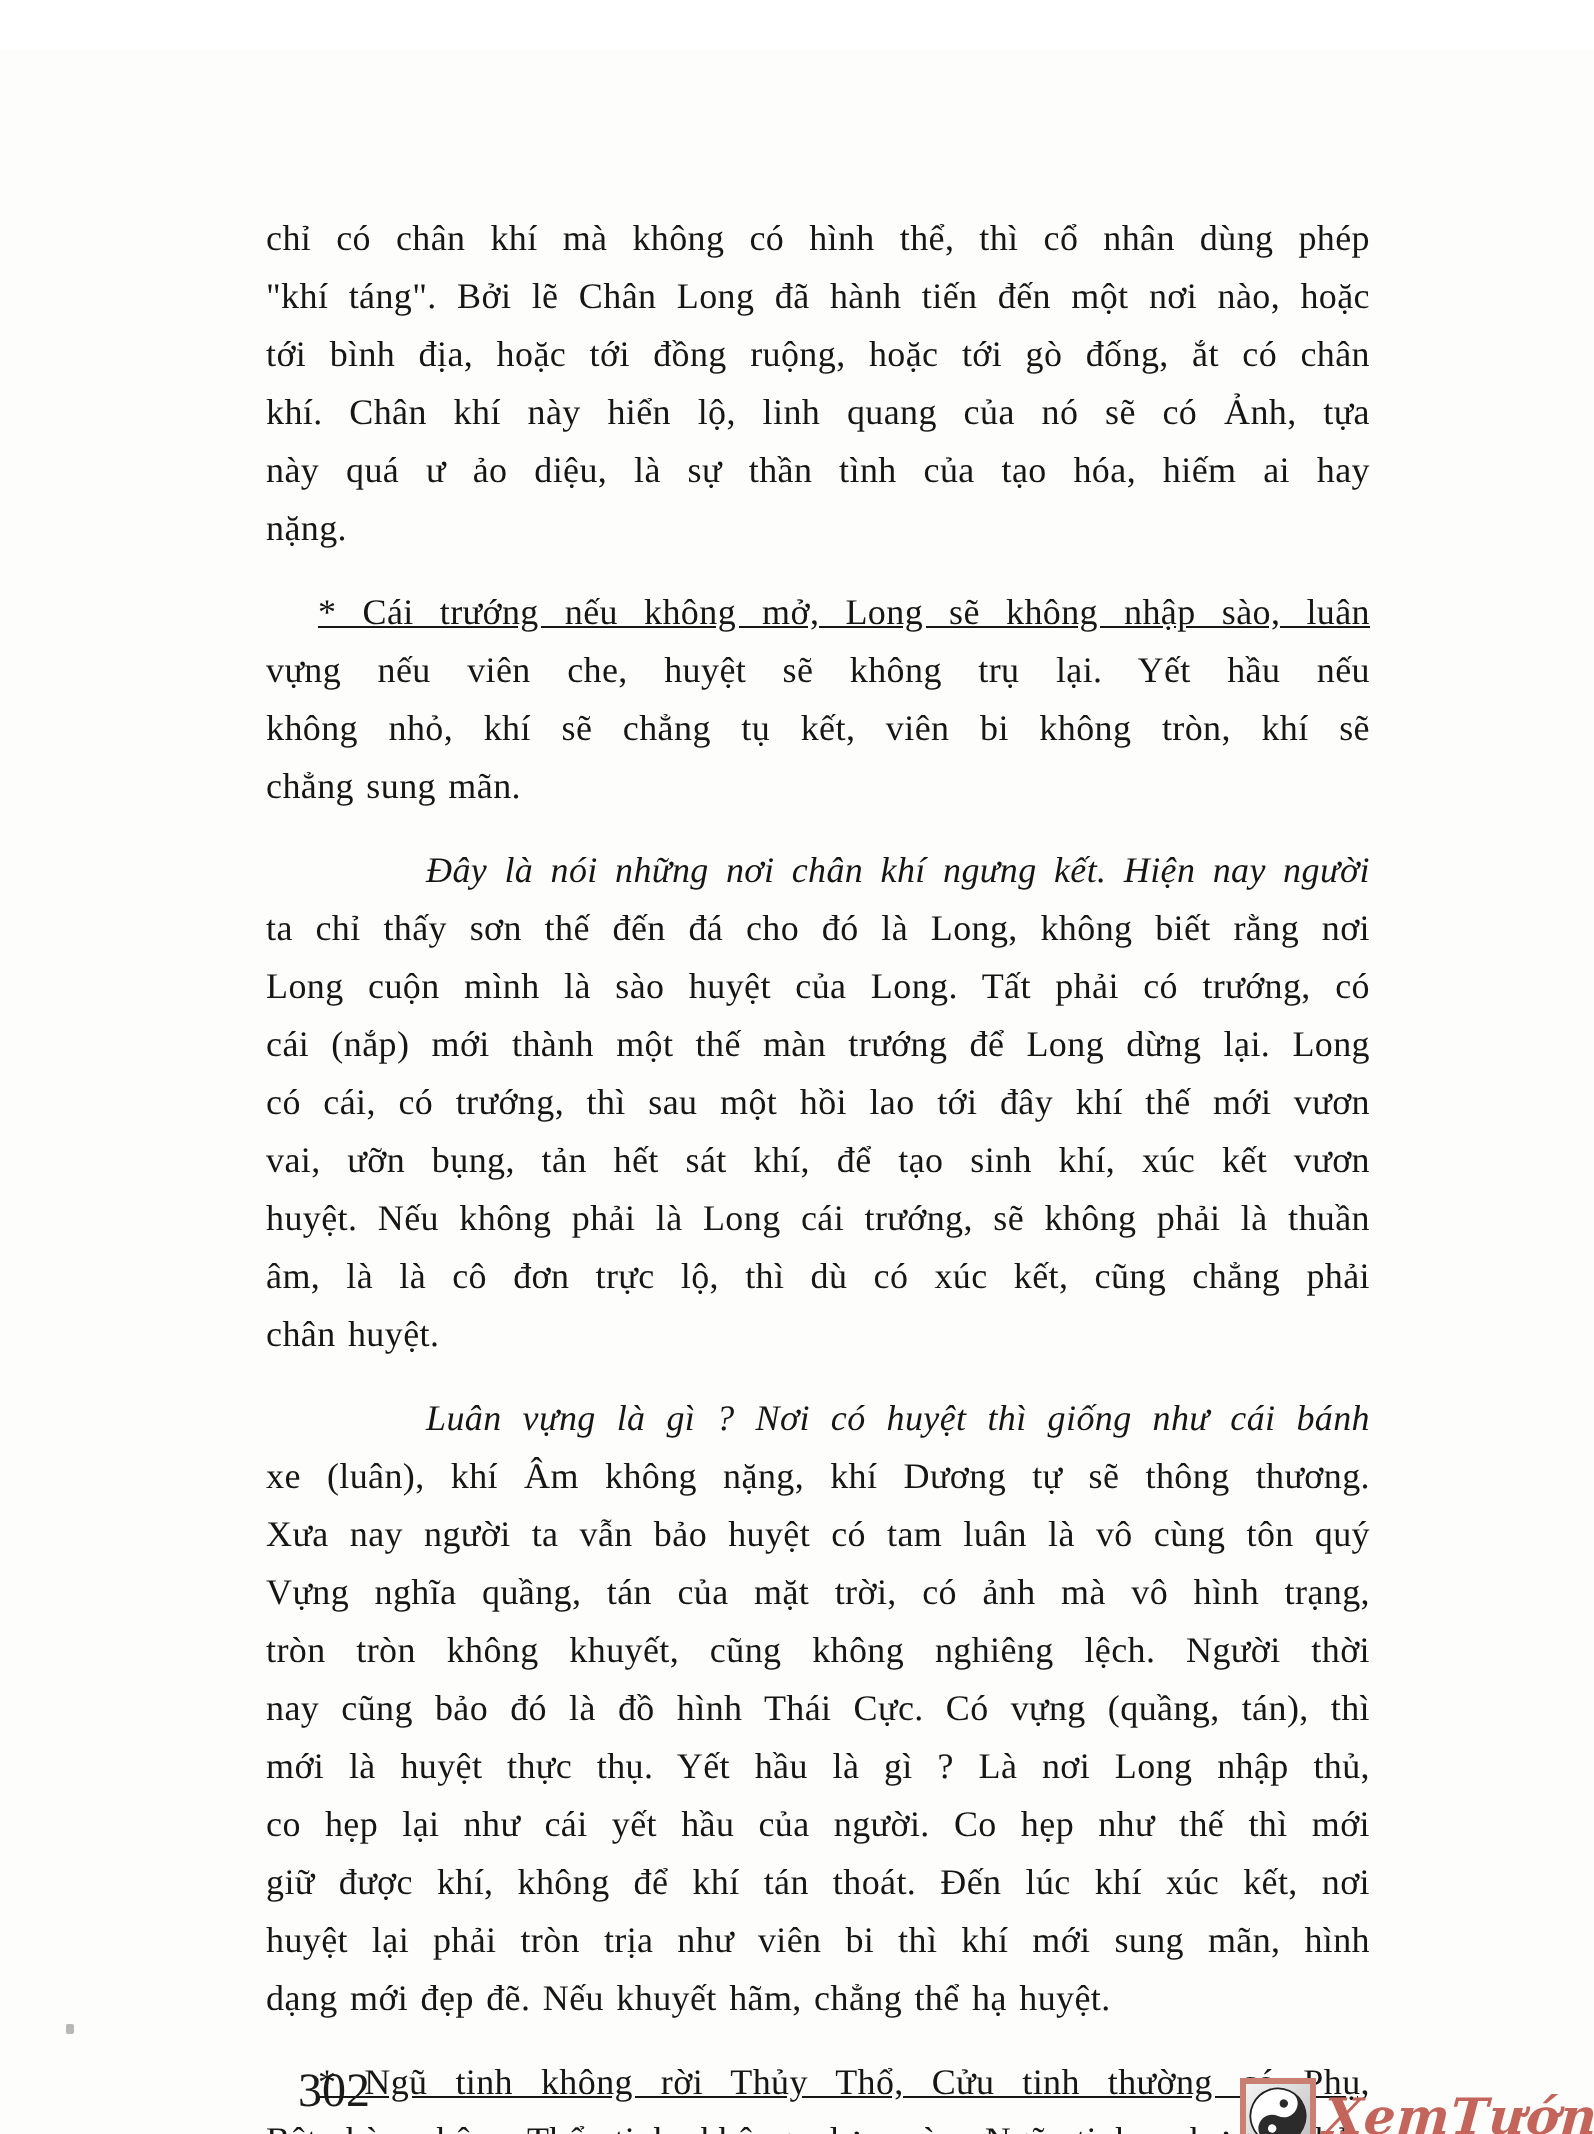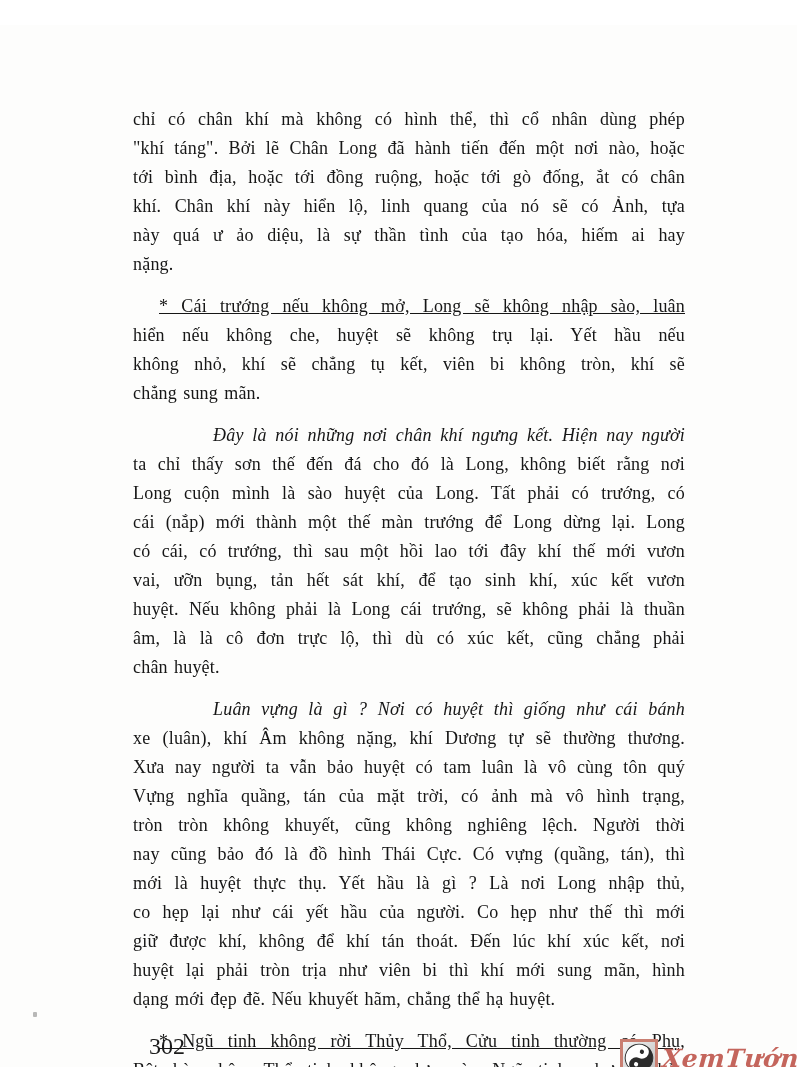--- a/index.html
+++ b/index.html
@@ -94,38 +94,38 @@
       <div class="para">
         <div class="line">chỉ có chân khí mà không có hình thể, thì cổ nhân dùng phép</div>
         <div class="line">"khí táng". Bởi lẽ Chân Long đã hành tiến đến một nơi nào, hoặc</div>
         <div class="line">tới bình địa, hoặc tới đồng ruộng, hoặc tới gò đống, ắt có chân</div>
         <div class="line">khí. Chân khí này hiển lộ, linh quang của nó sẽ có Ảnh, tựa</div>
         <div class="line">này quá ư ảo diệu, là sự thần tình của tạo hóa, hiếm ai hay</div>
         <div class="line final">nặng.</div>
       </div>
       <div class="para">
         <div class="line indent-small">* Cái trướng nếu không mở, Long sẽ không nhập sào, luân</div>
-        <div class="line">hiển nếu không che, huyệt sẽ không trụ lại. Yết hầu nếu</div>
+        <div class="line">vựng nếu viên che, huyệt sẽ không trụ lại. Yết hầu nếu</div>
         <div class="line">không nhỏ, khí sẽ chẳng tụ kết, viên bi không tròn, khí sẽ</div>
         <div class="line final">chẳng sung mãn.</div>
       </div>
       <div class="para">
         <div class="line indent-large">Đây là nói những nơi chân khí ngưng kết. Hiện nay người</div>
         <div class="line">ta chỉ thấy sơn thế đến đá cho đó là Long, không biết rằng nơi</div>
         <div class="line">Long cuộn mình là sào huyệt của Long. Tất phải có trướng, có</div>
         <div class="line">cái (nắp) mới thành một thế màn trướng để Long dừng lại. Long</div>
         <div class="line">có cái, có trướng, thì sau một hồi lao tới đây khí thế mới vươn</div>
         <div class="line">vai, ưỡn bụng, tản hết sát khí, để tạo sinh khí, xúc kết vươn</div>
         <div class="line">huyệt. Nếu không phải là Long cái trướng, sẽ không phải là thuần</div>
         <div class="line">âm, là là cô đơn trực lộ, thì dù có xúc kết, cũng chẳng phải</div>
         <div class="line final">chân huyệt.</div>
       </div>
       <div class="para">
         <div class="line indent-large">Luân vựng là gì ? Nơi có huyệt thì giống như cái bánh</div>
-        <div class="line">xe (luân), khí Âm không nặng, khí Dương tự sẽ thường thương.</div>
+        <div class="line">xe (luân), khí Âm không nặng, khí Dương tự sẽ thông thương.</div>
         <div class="line">Xưa nay người ta vẫn bảo huyệt có tam luân là vô cùng tôn quý</div>
         <div class="line">Vựng nghĩa quầng, tán của mặt trời, có ảnh mà vô hình trạng,</div>
         <div class="line">tròn tròn không khuyết, cũng không nghiêng lệch. Người thời</div>
         <div class="line">nay cũng bảo đó là đồ hình Thái Cực. Có vựng (quầng, tán), thì</div>
         <div class="line">mới là huyệt thực thụ. Yết hầu là gì ? Là nơi Long nhập thủ,</div>
         <div class="line">co hẹp lại như cái yết hầu của người. Co hẹp như thế thì mới</div>
         <div class="line">giữ được khí, không để khí tán thoát. Đến lúc khí xúc kết, nơi</div>
         <div class="line">huyệt lại phải tròn trịa như viên bi thì khí mới sung mãn, hình</div>
         <div class="line final">dạng mới đẹp đẽ. Nếu khuyết hãm, chẳng thể hạ huyệt.</div>
       </div>

